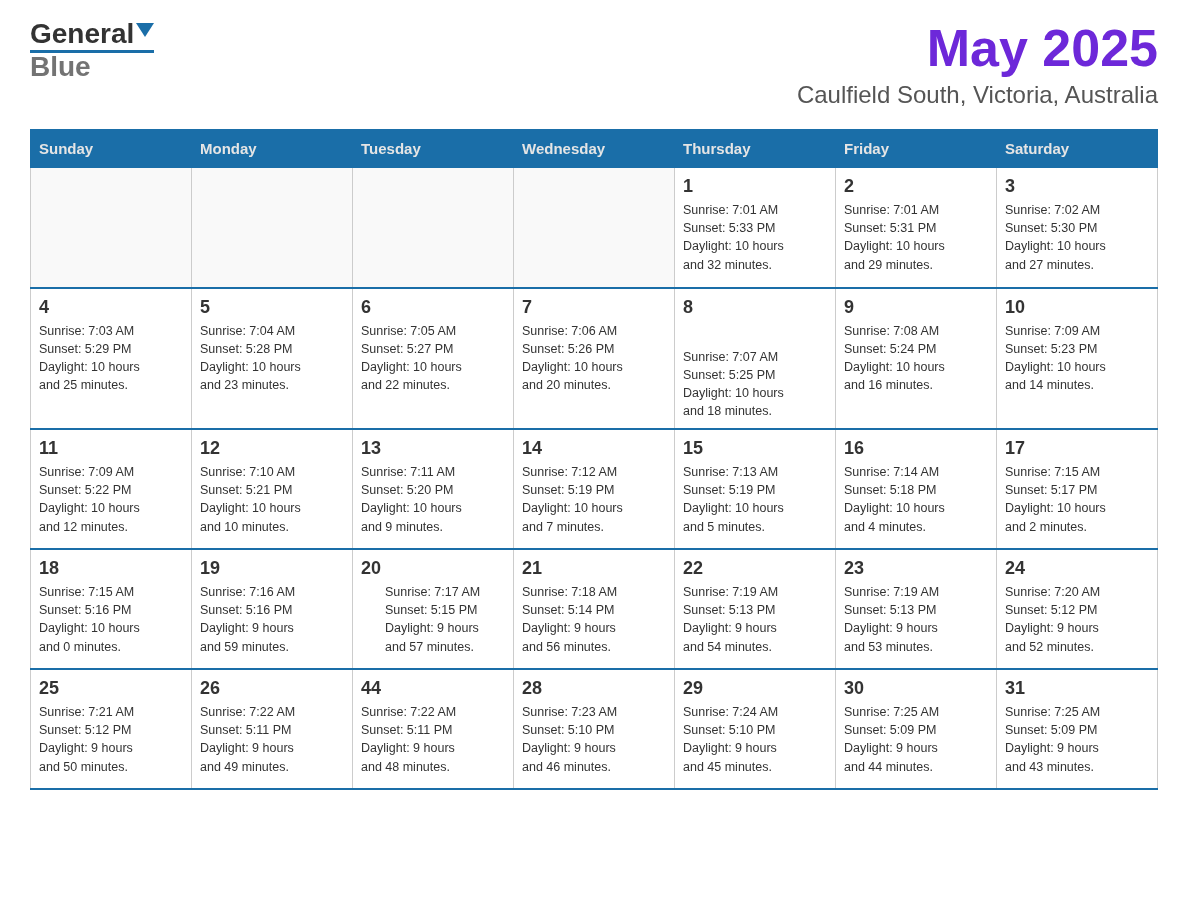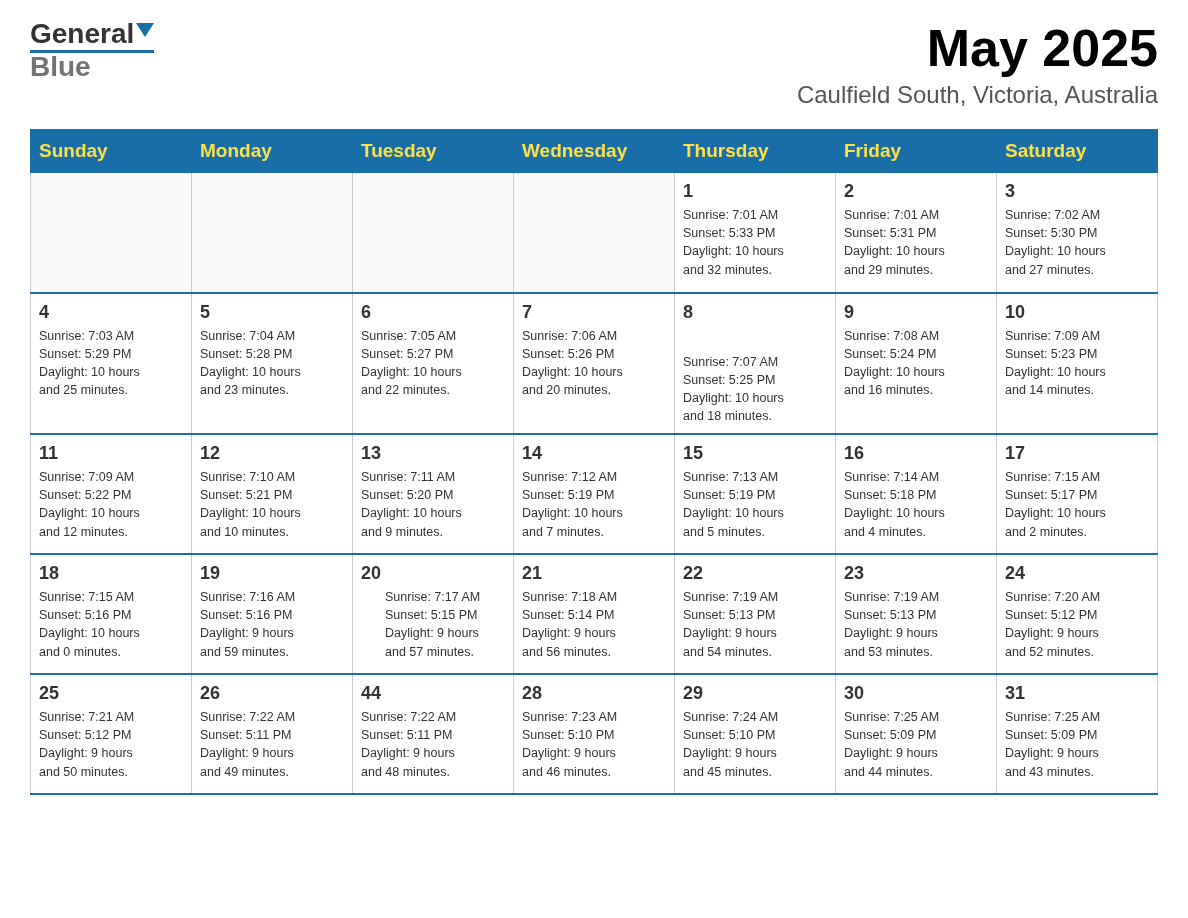--- a/index.html
+++ b/index.html
@@ -45,41 +45,41 @@
       height: 3px;
       background: #1a6ea8;
       margin-top: 2px;
     }
     .title-area {
       text-align: right;
     }
     .main-title {
       font-size: 52px;
       font-weight: bold;
-      color: #000000;
+      color: #6d28d9;
       line-height: 1.1;
     }
     .subtitle {
       font-size: 24px;
       color: #555;
       margin-top: 4px;
     }
     table {
       width: 100%;
       border-collapse: collapse;
       table-layout: fixed;
     }
     thead tr {
       background-color: #1a6ea8;
     }
     thead th {
-      color: #fde047;
+      color: #e5e5e5;
       padding: 10px 8px;
       text-align: left;
-      font-size: 19px;
+      font-size: 15px;
       font-weight: bold;
       border: 1px solid #1a6ea8;
     }
     tbody td {
       border: 1px solid #ccc;
       vertical-align: top;
       padding: 8px;
       height: 120px;
     }
     .day-num {

